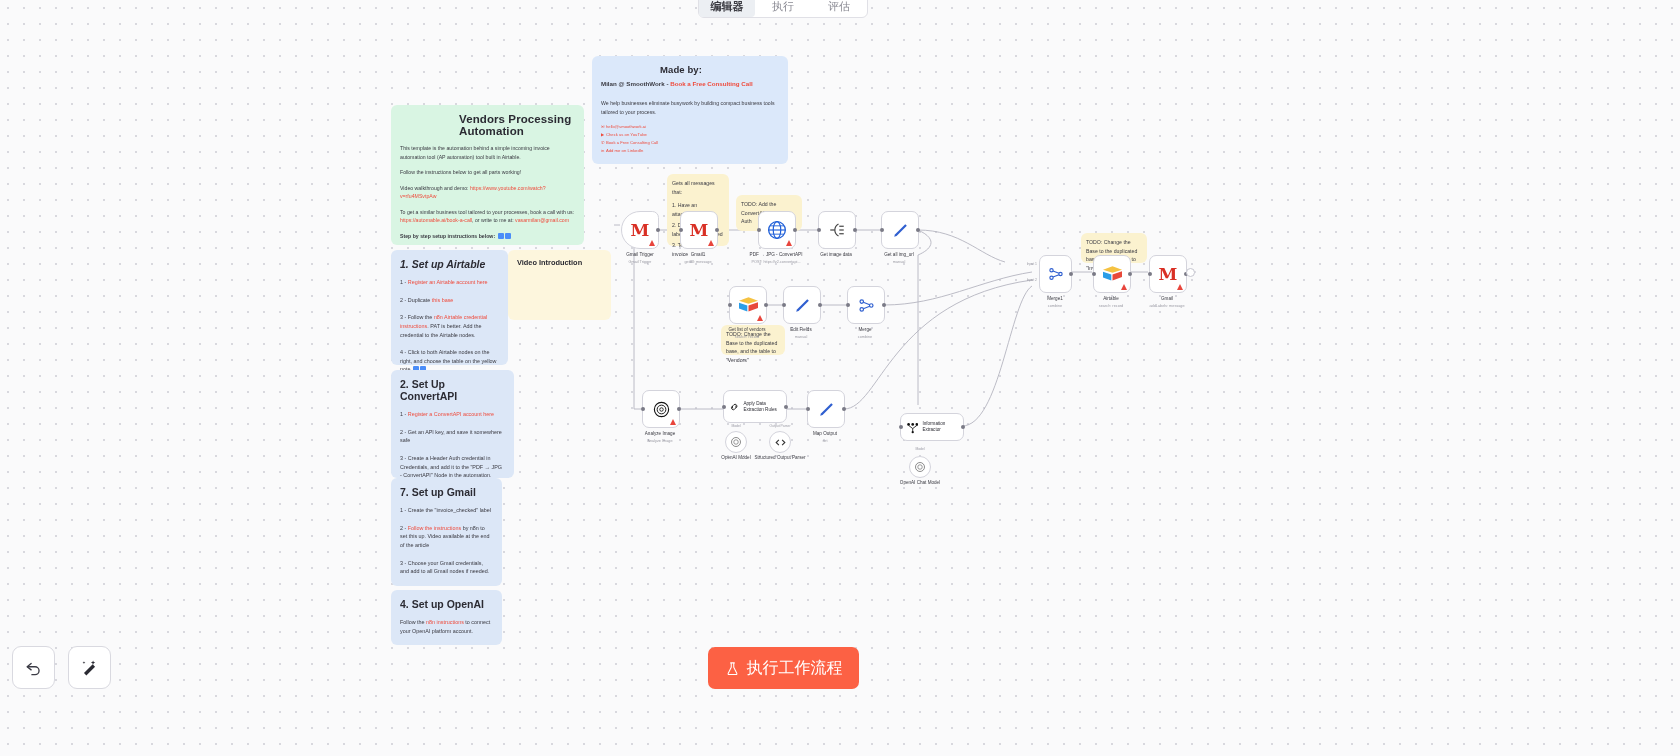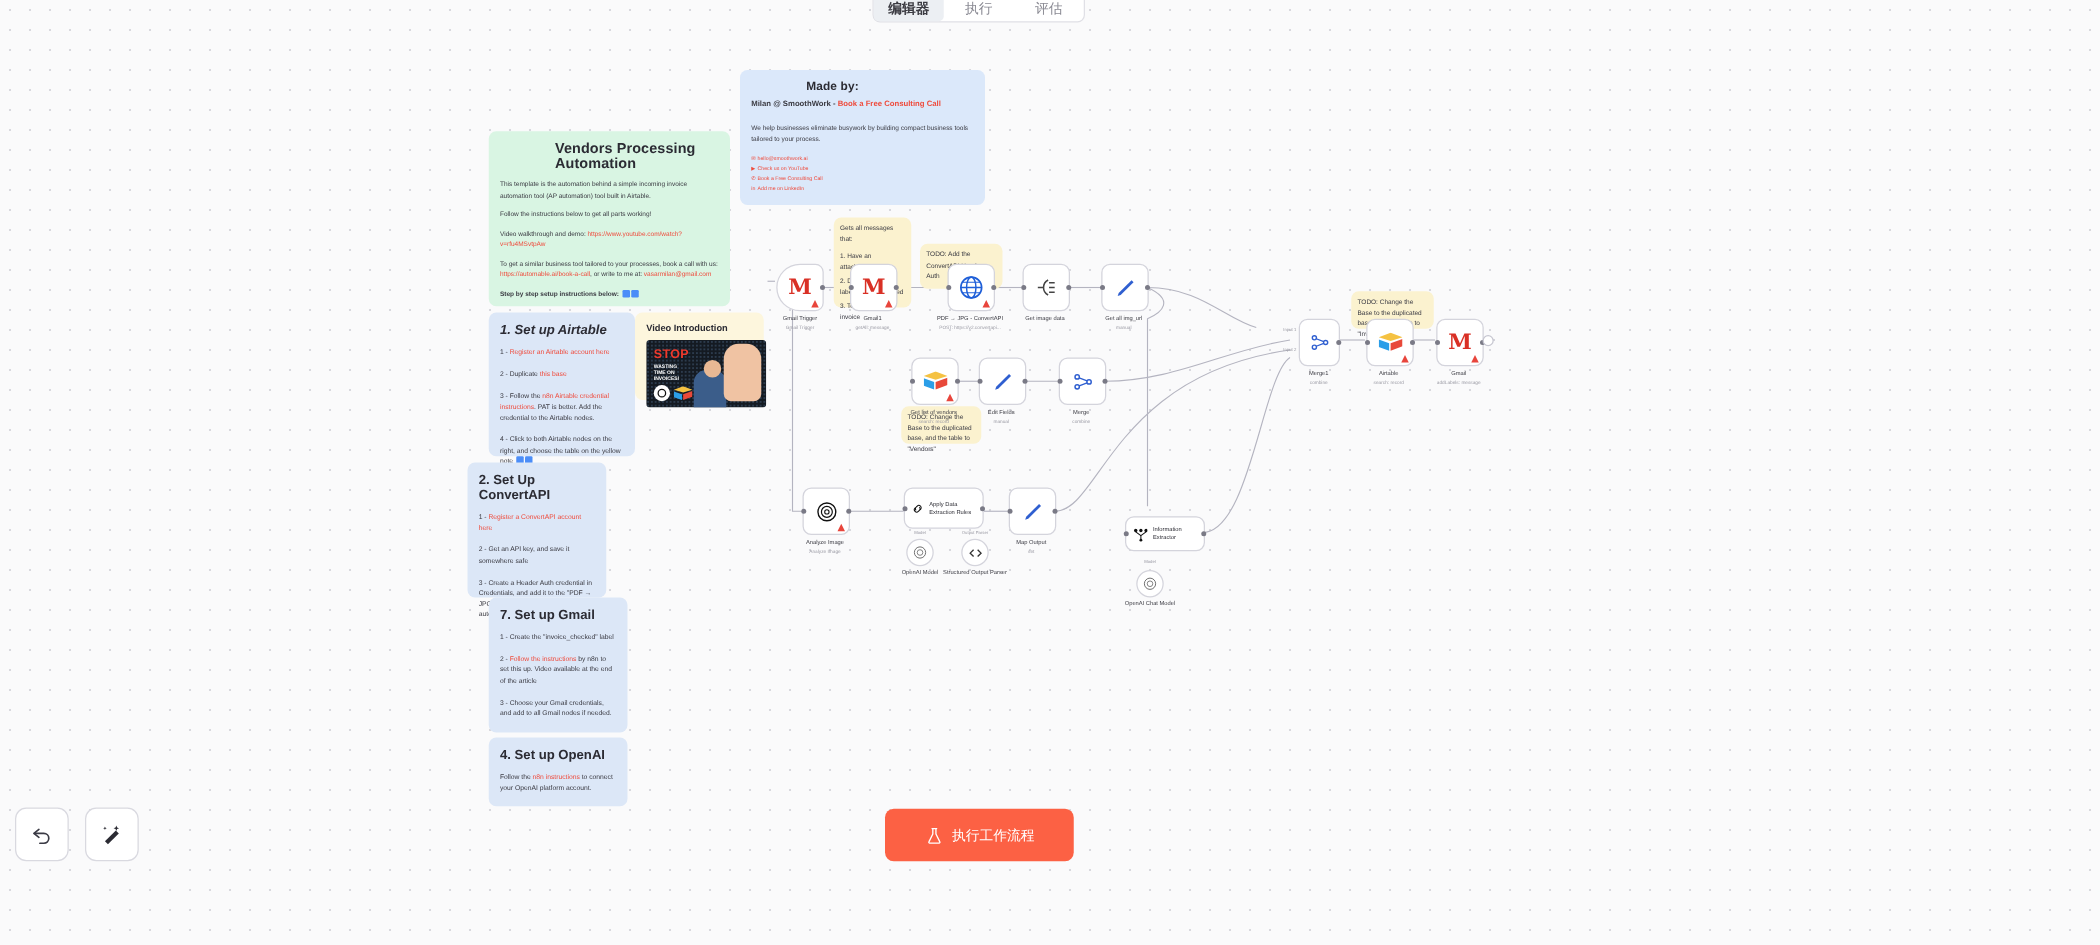--- a/index.html
+++ b/index.html
@@ -31,21 +31,21 @@
     font-family:"DejaVu Sans", sans-serif;
   }
   .tab.active { color:#3c3c43; font-weight:bold; background:#eceff3; border-radius:4px; padding-top:20px;}
   
   .note { position:absolute; border-radius:6px; padding:8px 9px; }
   .note-green { background:#d9f5e3; }
   .note-blue  { background:#dbe8fa; }
   .note-lblue { background:#dce7f7; }
   .note-yellow{ background:#fbf2cf; }
   .note-white { background:#fdf6dd; }
-  .note h1 { margin:0 0 7px 0; font-size:11.5px; font-weight:600; color:#2b2b33; letter-spacing:.1px;padding-left:44px;}
+  .note h1 { margin:0 0 7px 15px; font-size:11.5px; font-weight:600; color:#2b2b33; letter-spacing:.1px;padding-left:44px;}
   .note h2 { margin:0 0 8px 0; font-size:10.5px; font-weight:700; color:#2b2b33;}
   .note h2.it { font-style:italic; }
   .note p { margin:0 0 7px 0; font-size:5.2px; line-height:1.65; color:#3a3a42; }
   .note a { color:#ef4b3c; text-decoration:none; }
   .note .stepline { font-size:5.4px; line-height:1.6; margin:0 0 9px 0; color:#3a3a42;}
   .tiny { font-size:4.2px; line-height:1.75; color:#3a3a42; margin:0; }
   .bullets { margin:0; padding:0; list-style:none; }
   .bullets li { font-size:4.2px; line-height:1.9; color:#ef4b3c; }
   .bullets li span.bi { display:inline-block; width:5px; color:#ef4b3c; }
   .bold-step { font-size:7.4px; font-weight:700; color:#23232b; margin:4px 0 0 0;}
@@ -91,21 +91,21 @@
   }
   
   .ctrlbtn {
     position:absolute; width:43px; height:43px; background:#fff;
     border:1px solid #d9d9e0; border-radius:9px;
     display:flex; align-items:center; justify-content:center; cursor:pointer;
   }
   #run-btn {
     position:absolute; left:708px; top:647px; width:151px; height:42px;
     background:#fc6144; border:none; border-radius:7px; color:#fff;
-    font-size:11px; font-family:"DejaVu Sans", sans-serif;
+    font-size:16px; font-family:"DejaVu Sans", sans-serif;
     display:flex; align-items:center; justify-content:center; gap:7px; cursor:pointer;
   }
   .gmail-m { font-size:17px; font-weight:700; color:#d93025; line-height:1; font-family:"DejaVu Serif", serif; }
 </style>
 </head>
 <body>
 
 <div id="canvas"></div>
 
 <div id="tabbar">
@@ -161,36 +161,23 @@
 <div class="note note-lblue" style="left:391px;top:250px;width:117px;height:115px;">
   <h2 class="it">1. Set up Airtable</h2>
   <p class="stepline"><span>1 - </span><a>Register an Airtable account here</a></p>
   <p class="stepline"><span>2 - </span><span>Duplicate </span><a>this base</a></p>
   <p class="stepline"><span>3 - </span><span>Follow the </span><a>n8n Airtable credential instructions</a><span>. PAT is better. Add the credential to the Airtable nodes.</span></p>
   <p class="stepline"><span>4 - </span><span>Click to both Airtable nodes on the right, and choose the table on the yellow note </span><span class="sq"></span><span class="sq"></span></p>
 </div>
 
 <div class="note note-white" style="left:508px;top:250px;width:103px;height:70px;">
   <h2 style="font-size:7.4px;font-weight:700;margin-bottom:5px;">Video Introduction</h2>
-  <div class="vthumb">
-    <div class="stopword">STOP</div>
-    <div class="sub">WASTING<br>TIME ON<br>INVOICES!</div>
-    <div class="person"></div>
-    <div class="face"></div>
-    <div class="hand"></div>
-    <div class="oai"></div>
-    <svg class="air" viewBox="0 0 16 13">
-      <path d="M8 0 L16 3 L8 5.5 L0 3 Z" fill="#f5c242"></path>
-        <path d="M0 4.5 L7 7 L7 12 L0 9.5 Z" fill="#2b9ee8"></path>
-        <path d="M8 7 L16 4.2 L16 9 L8 12 Z" fill="#e8493a"></path>
-    </svg>
-  </div>
-</div>
-
-<div class="note note-lblue" style="left:374px;top:370px;width:111px;height:108px;">
+</div>
+
+<div class="note note-lblue" style="left:391px;top:370px;width:123px;height:108px;">
   <h2>2. Set Up ConvertAPI</h2>
   <p class="stepline"><span>1 - </span><a>Register a ConvertAPI account here</a></p>
   <p class="stepline"><span>2 - </span><span>Get an API key, and save it somewhere safe</span></p>
   <p class="stepline"><span>3 - </span><span>Create a Header Auth credential in Credentials, and add it to the "PDF → JPG - ConvertAPI" Node in the automation.</span></p>
 </div>
 
 <div class="note note-lblue" style="left:391px;top:478px;width:111px;height:108px;">
   <h2>7. Set up Gmail</h2>
   <p class="stepline"><span>1 - </span><span>Create the "invoice_checked" label</span></p>
   <p class="stepline"><span>2 - </span><a>Follow the instructions</a><span> by n8n to set this up. Video available at the end of the article</span></p>

